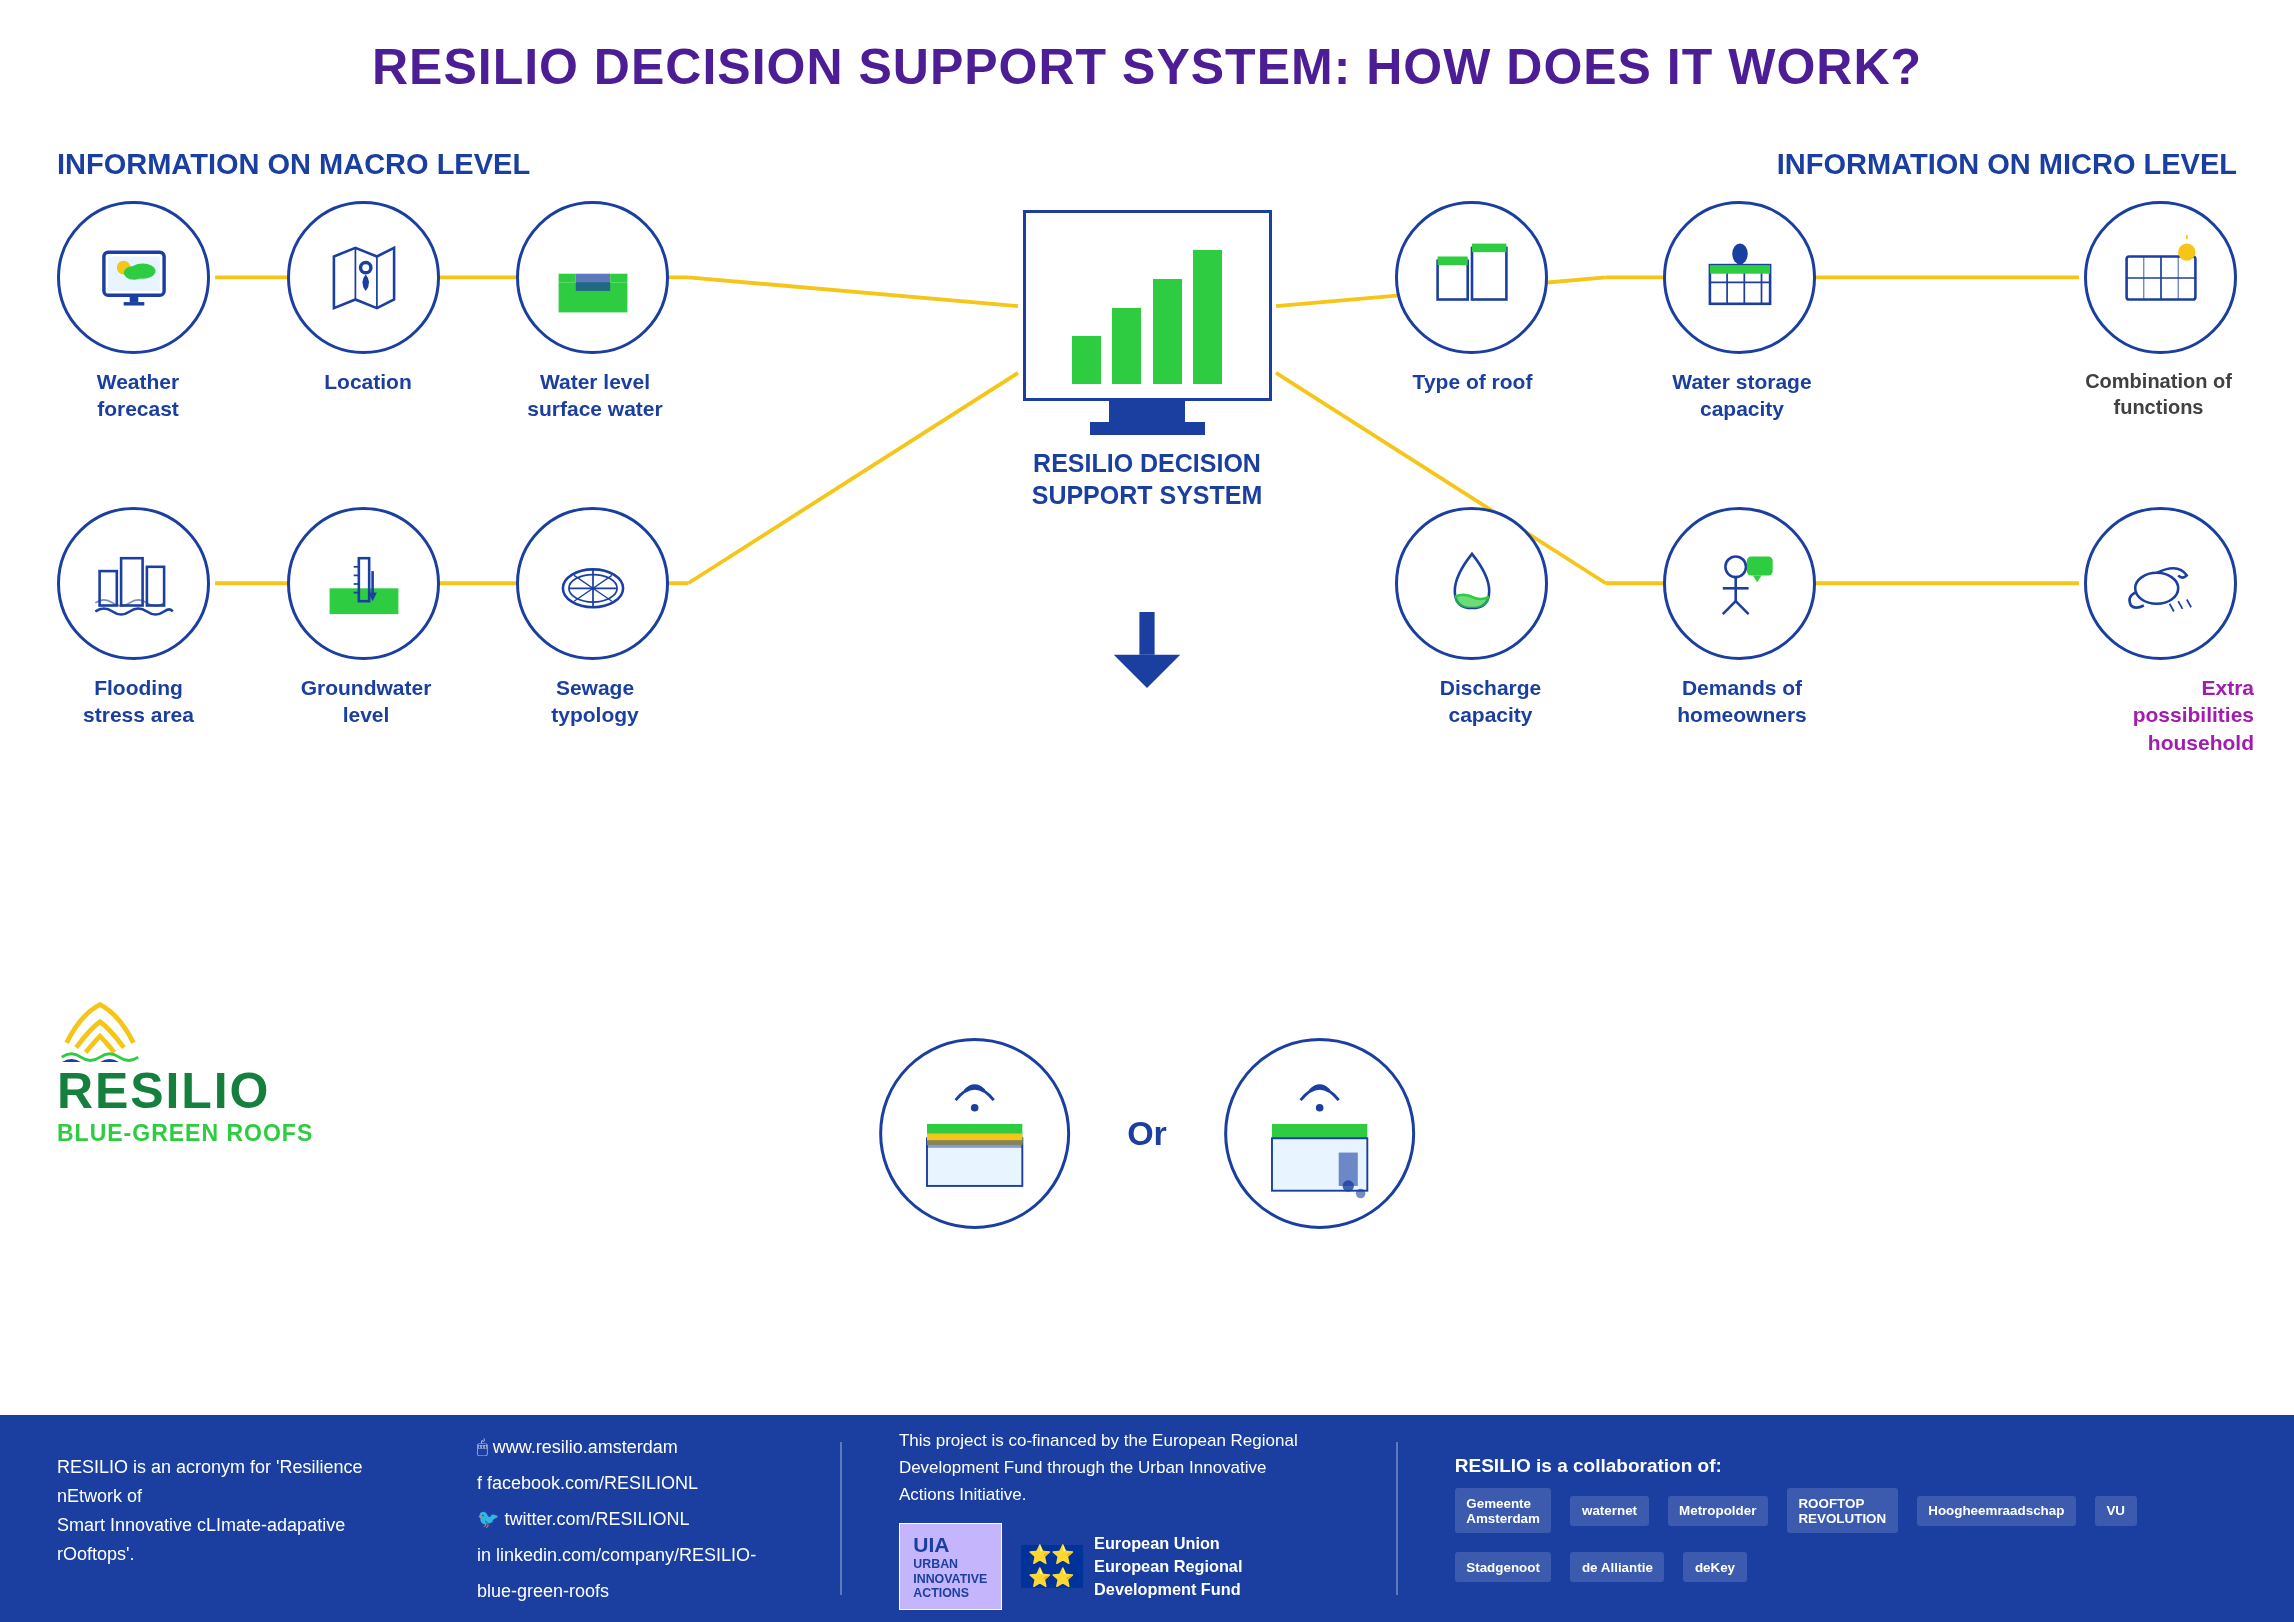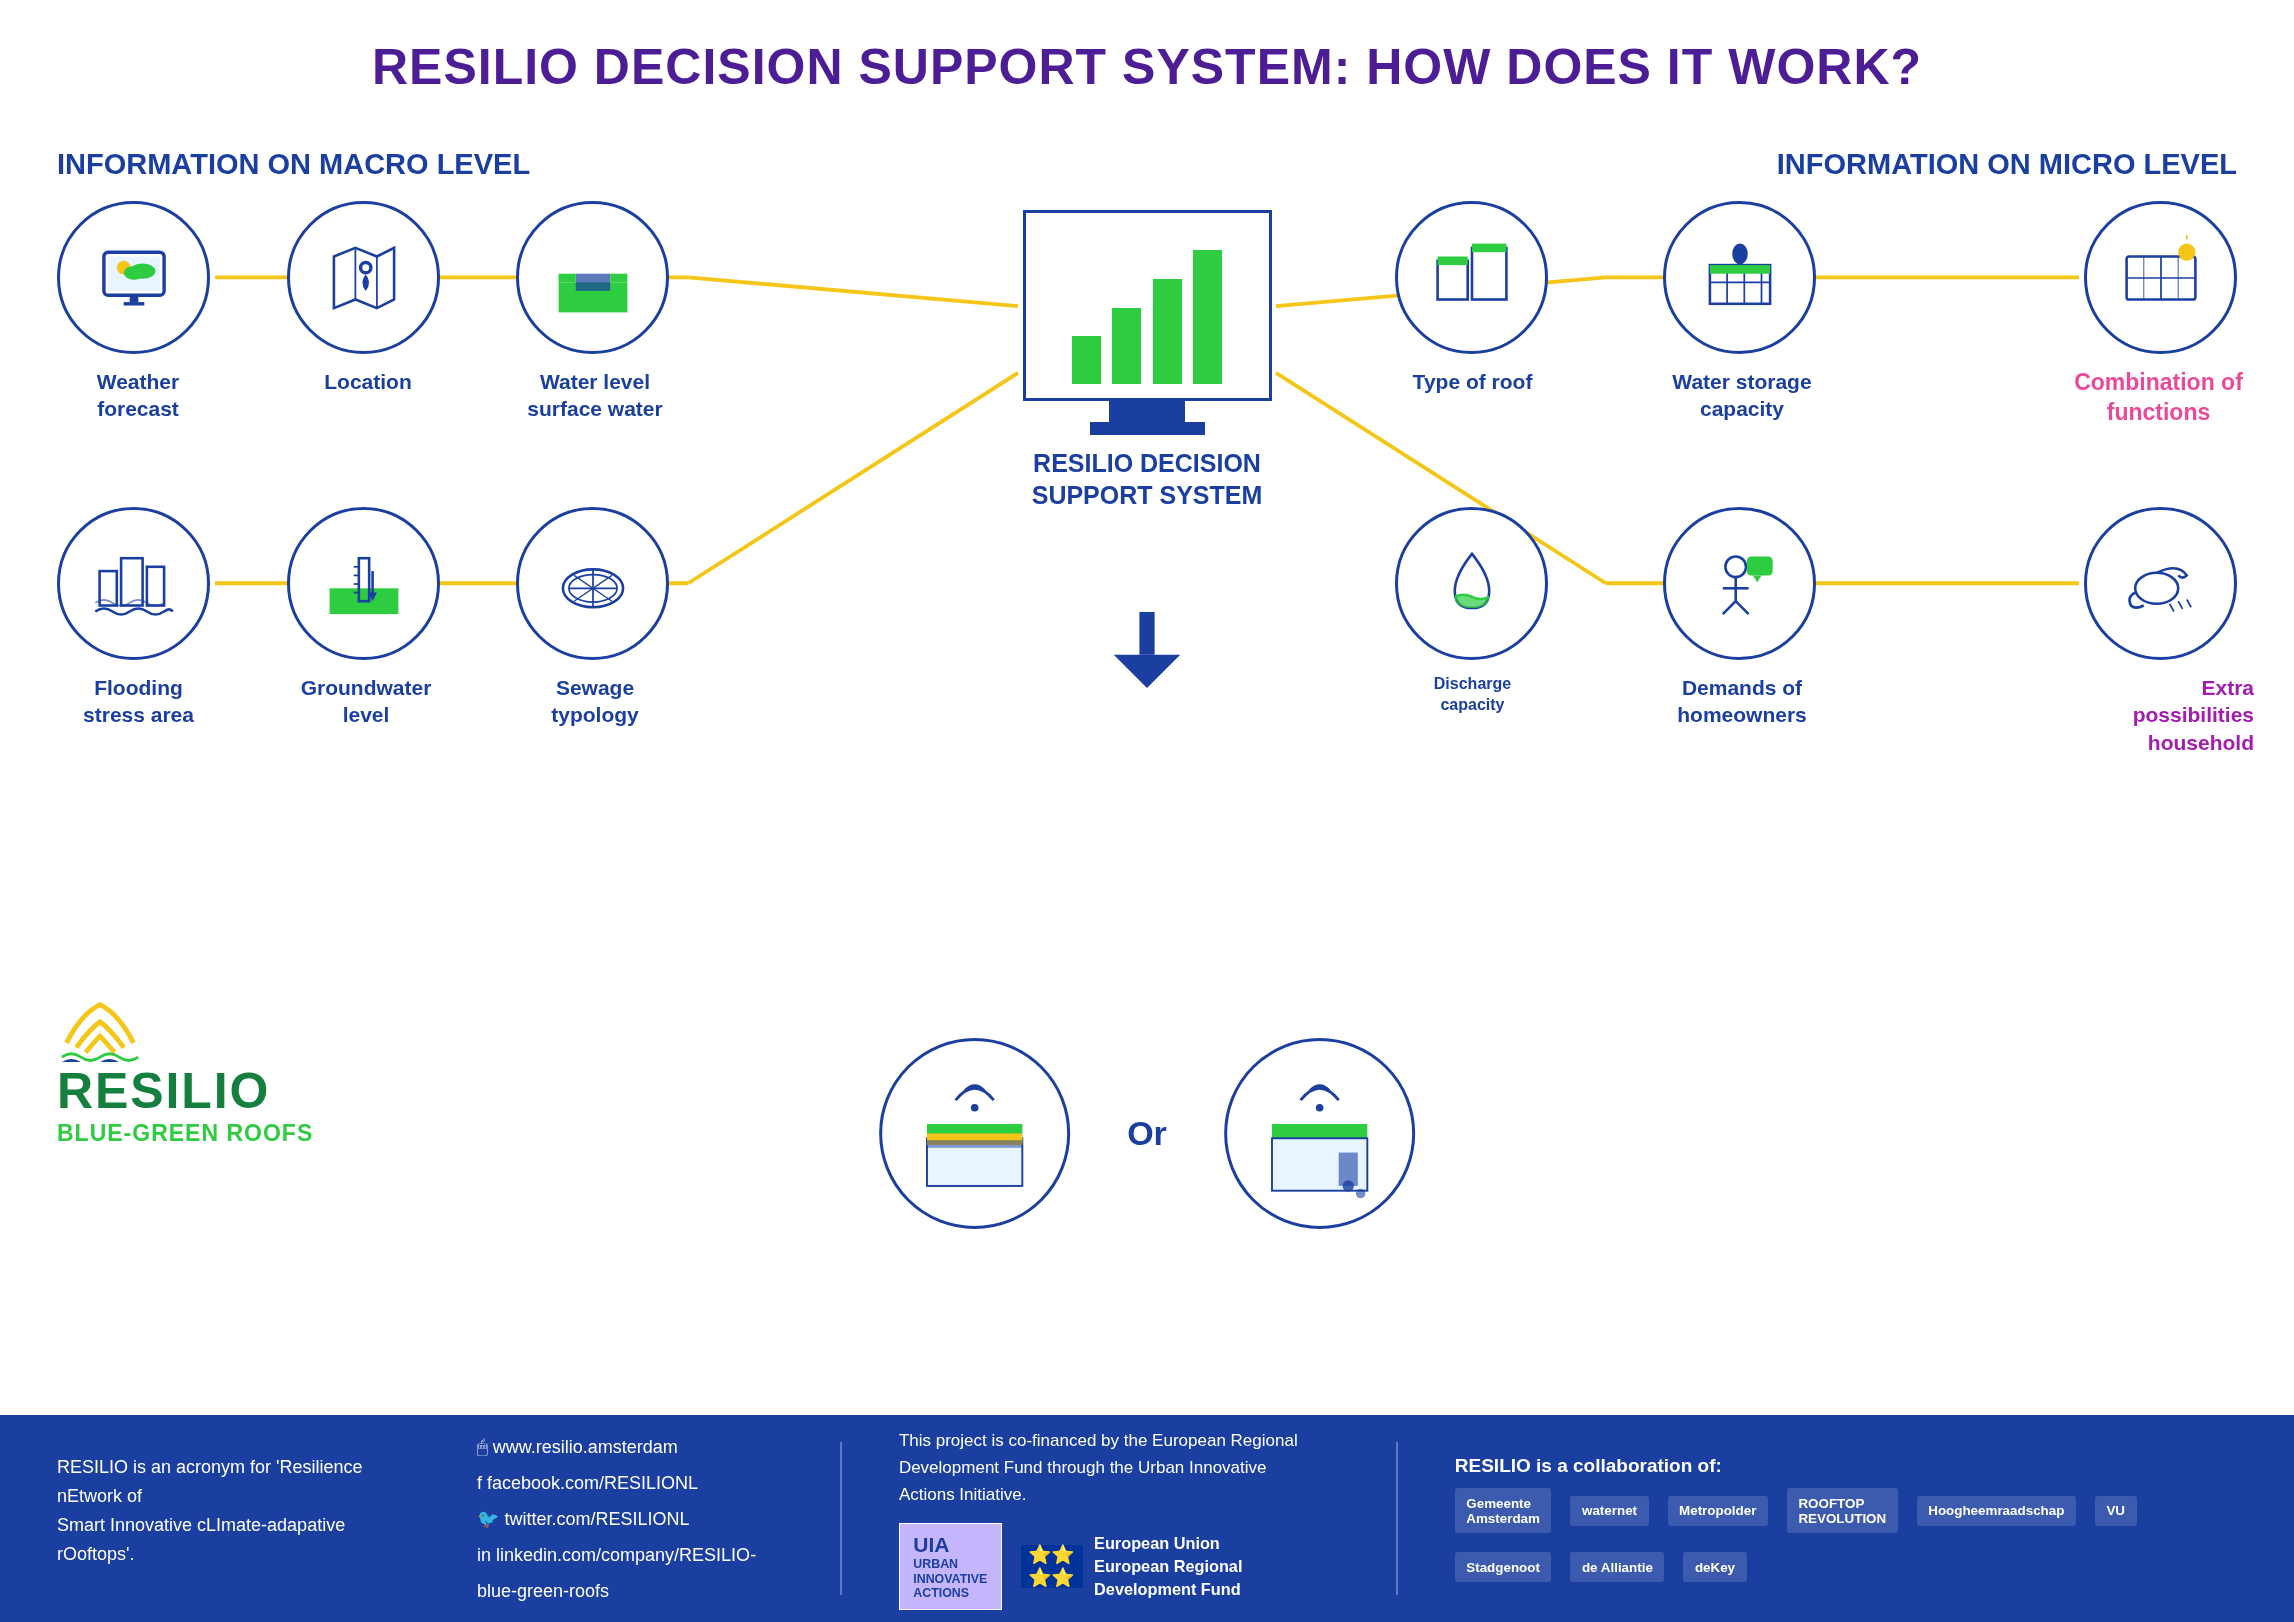--- a/index.html
+++ b/index.html
@@ -464,32 +464,32 @@
 
       <line x1="30" y1="25" x2="30" y2="50" stroke="#1a3fa0" stroke-width="1"></line>
       <line x1="70" y1="25" x2="70" y2="50" stroke="#1a3fa0" stroke-width="1"></line>
       <line x1="30" y1="50" x2="30" y2="75" stroke="#1a3fa0" stroke-width="1"></line>
       <line x1="70" y1="50" x2="70" y2="75" stroke="#1a3fa0" stroke-width="1"></line>
 
       <circle cx="80" cy="20" r="10" fill="#f5c518"></circle>
       <line x1="80" y1="5" x2="80" y2="0" stroke="#f5c518" stroke-width="2"></line>
     </svg>
   </div>
-  <div class="circle-label" style="top:368px; right:40px; position:absolute; width:191px; text-align:center; font-size:23px; font-weight:700; color:#ec4899;">Combination of<br>functions</div>
+  <div class="circle-label" style="top:368px; right:40px; position:absolute; width:191px; text-align:center; font-size:20px; font-weight:700; color:#404040;">Combination of<br>functions</div>
 
   <div class="circle" style="top:507px; right:746px; position:absolute;">
     <svg class="icon-svg" viewBox="0 0 100 100">
 
       <path d="M50,15 Q30,40 30,58 Q30,78 50,78 Q70,78 70,58 Q70,40 50,15Z" fill="none" stroke="#1a3fa0" stroke-width="3"></path>
       <path d="M30,65 Q40,60 50,65 Q60,70 70,65" fill="none" stroke="#2ecc40" stroke-width="3"></path>
 
       <path d="M30,65 Q40,60 50,65 Q60,70 70,65 Q70,78 50,78 Q30,78 30,65Z" fill="#2ecc40" opacity="0.7"></path>
     </svg>
   </div>
-  <div class="circle-label" style="top:674px; right:726px; position:absolute; width:191px; text-align:center; font-size:16px; font-weight:700; color:#1a3fa0;">Discharge<br>capacity</div>
+  <div class="circle-label" style="top:674px; right:708px; position:absolute; width:191px; text-align:center; font-size:21px; font-weight:700; color:#1a3fa0;">Discharge<br>capacity</div>
 
   <div class="circle" style="top:507px; right:478px; position:absolute;">
     <svg class="icon-svg" viewBox="0 0 100 100">
 
       <circle cx="45" cy="30" r="12" fill="none" stroke="#1a3fa0" stroke-width="3"></circle>
       <line x1="45" y1="42" x2="45" y2="70" stroke="#1a3fa0" stroke-width="3"></line>
       <line x1="30" y1="55" x2="60" y2="55" stroke="#1a3fa0" stroke-width="3"></line>
       <line x1="45" y1="70" x2="30" y2="85" stroke="#1a3fa0" stroke-width="3"></line>
       <line x1="45" y1="70" x2="60" y2="85" stroke="#1a3fa0" stroke-width="3"></line>
 

